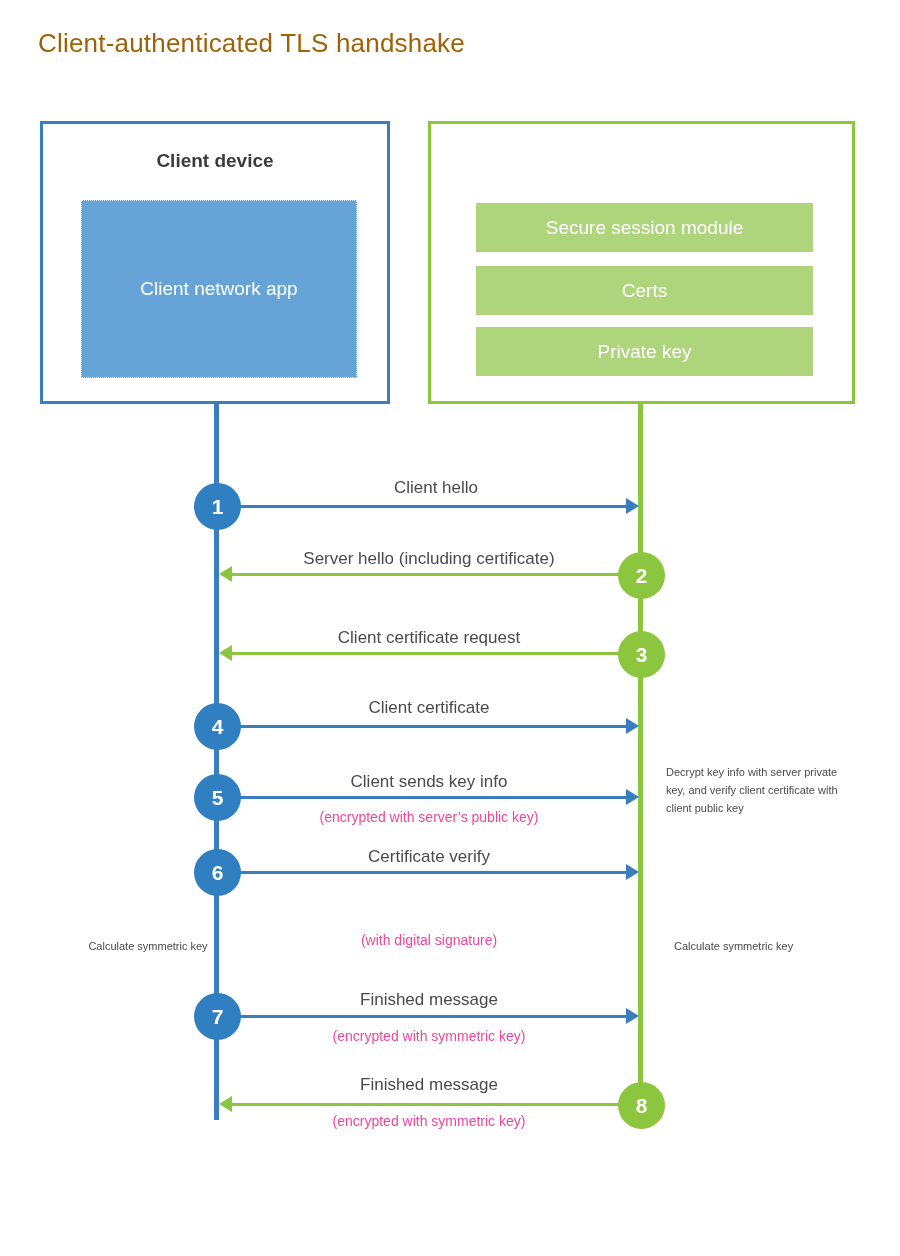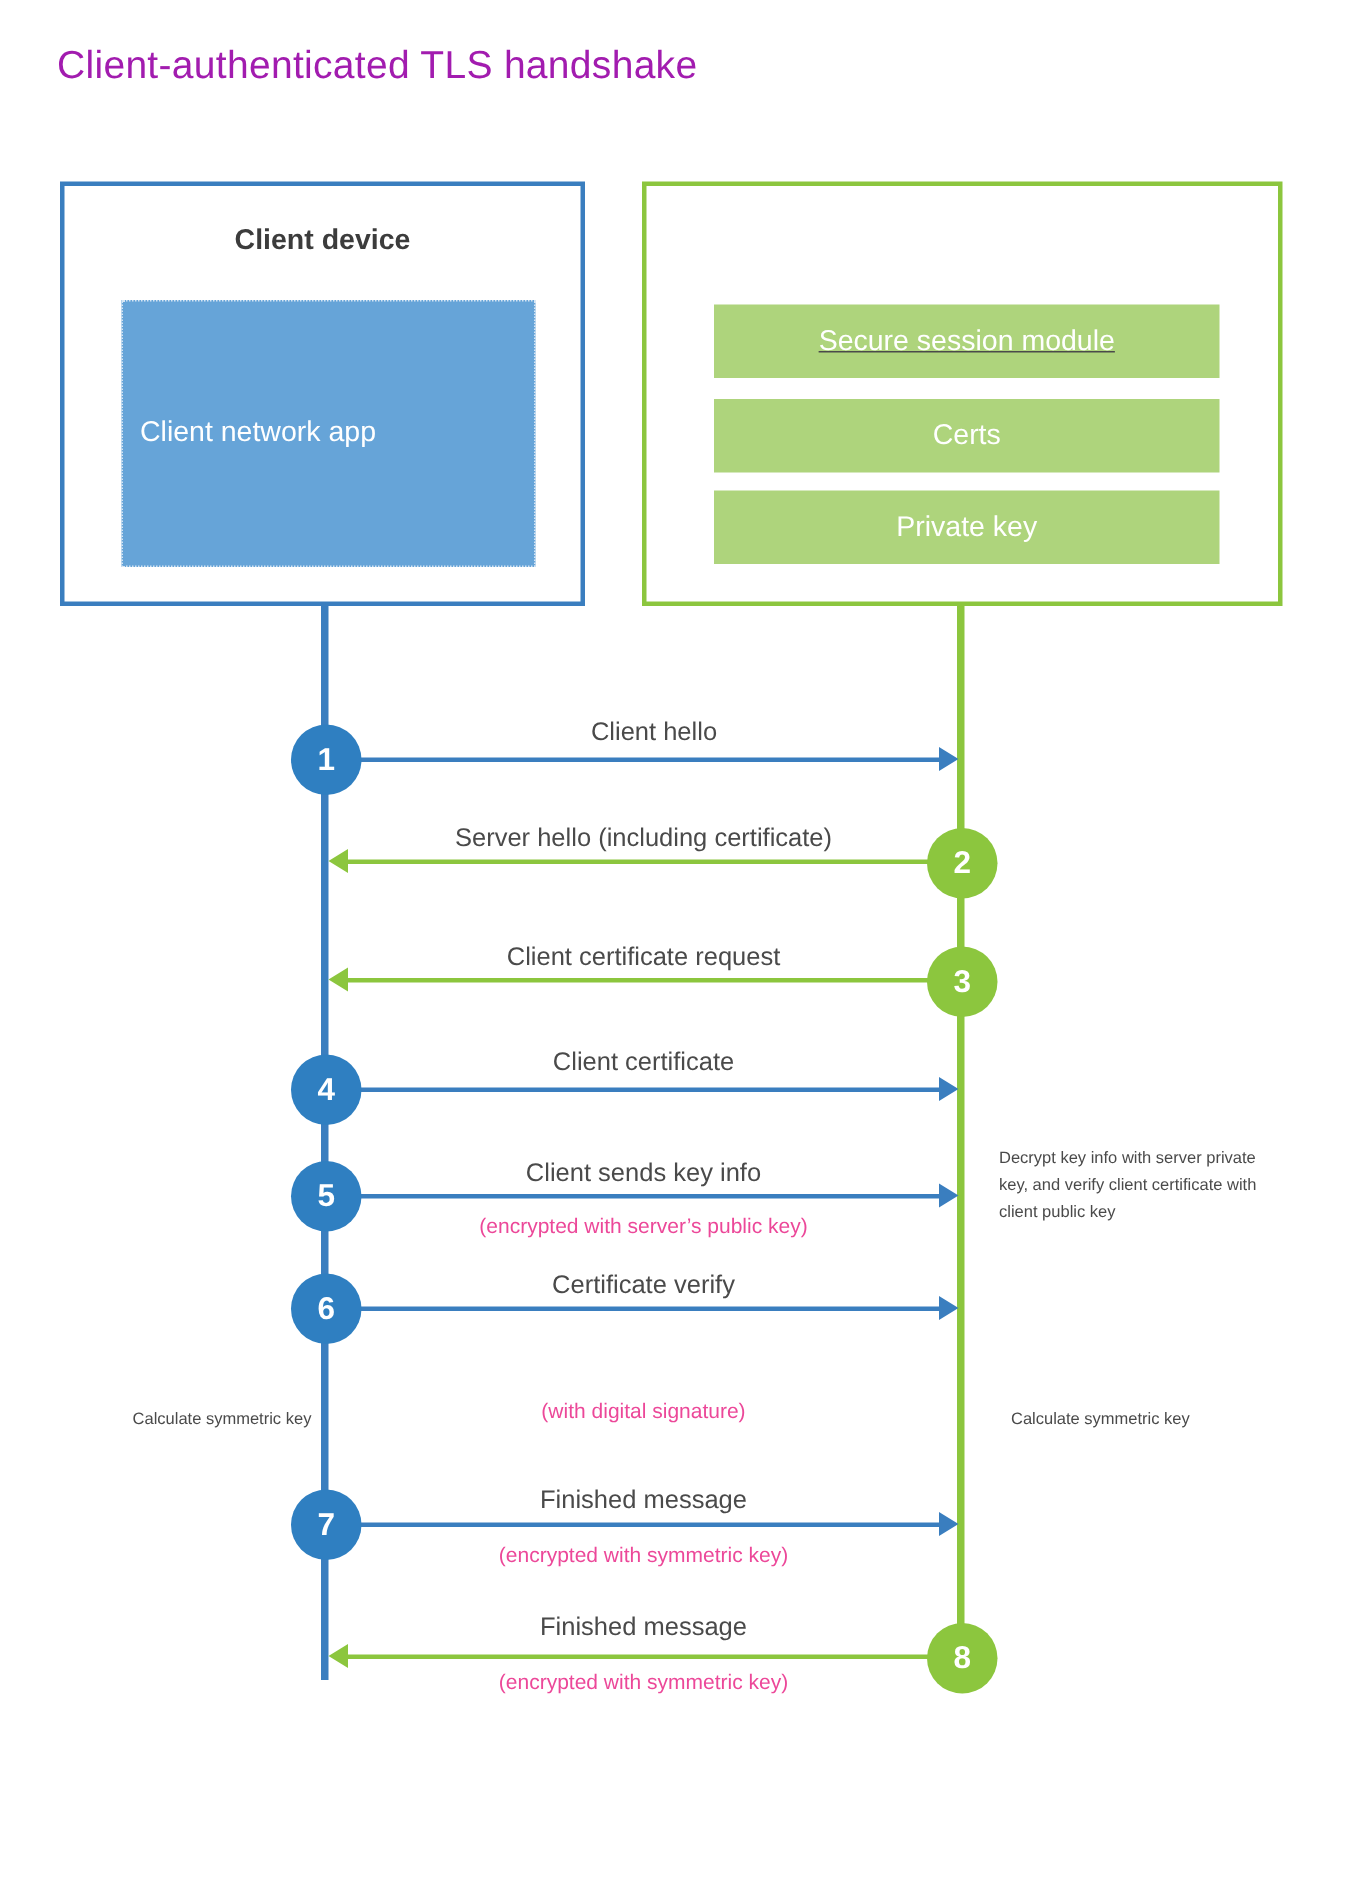--- a/index.html
+++ b/index.html
@@ -22,21 +22,21 @@
     height: 1256px;
   }
   .abs { position: absolute; }
 
   
   #diagram-title {
     left: 38px;
     top: 28px;
     font-size: 26px;
     font-weight: 400;
-    color: #a21caf;
+    color: #a16207;
     letter-spacing: 0.2px;
     white-space: nowrap;
   }
 
   
   #client-box {
     left: 40px;
     top: 121px;
     width: 350px;
     height: 283px;
@@ -69,21 +69,21 @@
     position: absolute;
     left: 38px;
     top: 76px;
     width: 276px;
     height: 178px;
     background: #66a4d8;
     border: 1px dotted #d7e6f4;
     box-sizing: border-box;
     display: flex;
     align-items: center;
-    justify-content: flex-start;
+    justify-content: center;
   }
   #client-app-label {
     color: #ffffff;
     font-size: 19px;
     line-height: 28px;
     text-align: center;
     width: 180px;
   }
 
   
@@ -94,21 +94,21 @@
     height: 49px;
     background: #aed47c;
     display: flex;
     align-items: center;
     justify-content: center;
   }
   .server-bar-label {
     color: #ffffff;
     font-size: 19px;
   }
-  #server-bar-0 { top: 79px; text-decoration: underline; }
+  #server-bar-0 { top: 79px; }
   #server-bar-1 { top: 142px; }
   #server-bar-2 { top: 203px; }
 
   
   #client-lifeline {
     left: 214px;
     top: 404px;
     width: 5px;
     height: 716px;
     background: #3a7ebf;

